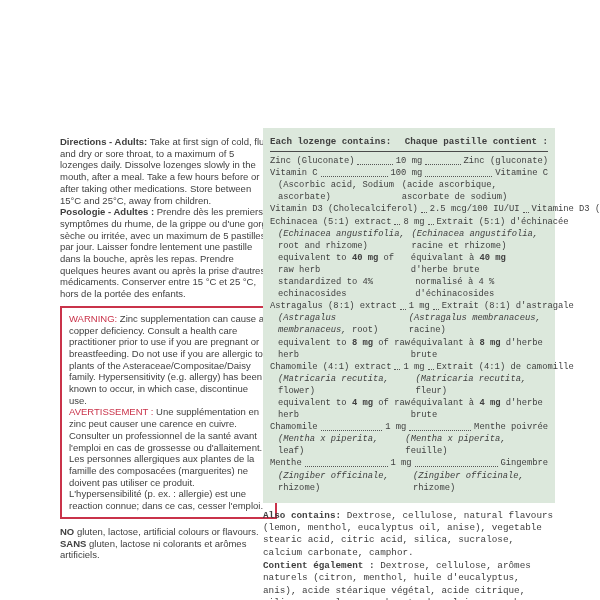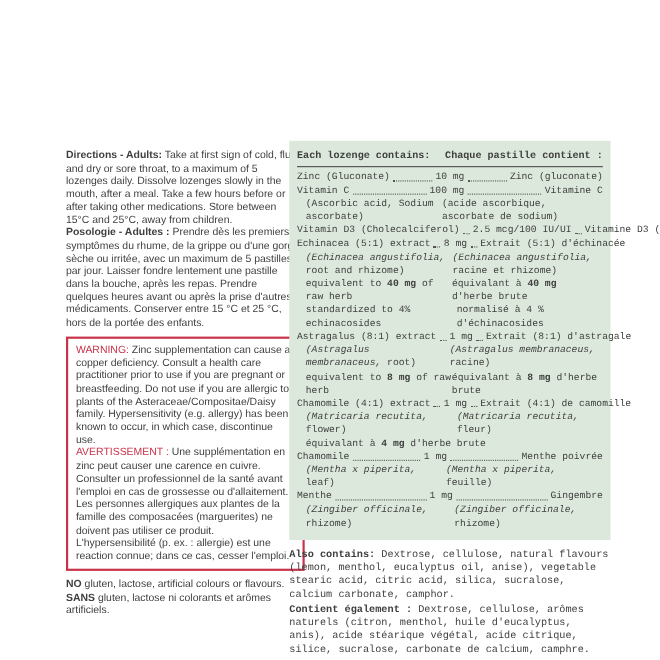--- a/index.html
+++ b/index.html
@@ -153,20 +153,21 @@
         <span class="lead"></span>
         <span>Extrait (4:1) de camomille</span>
       </div>
 
     <div class="row sub">
         <span><span class="it">(Matricaria recutita,</span><span> flower)</span></span>
         <span><span class="it">(Matricaria recutita,</span><span> fleur)</span></span>
       </div>
 
     <div class="row sub">
+        <span><span>equivalent to </span><b>4 mg</b><span> of raw herb</span></span>
         <span><span>équivalant à </span><b>4 mg</b><span> d'herbe brute</span></span>
       </div>
 
     <div class="row">
         <span>Chamomile</span>
         <span class="lead"></span>
         <span class="amt">1 mg</span>
         <span class="lead"></span>
         <span>Menthe poivrée</span>
       </div>

